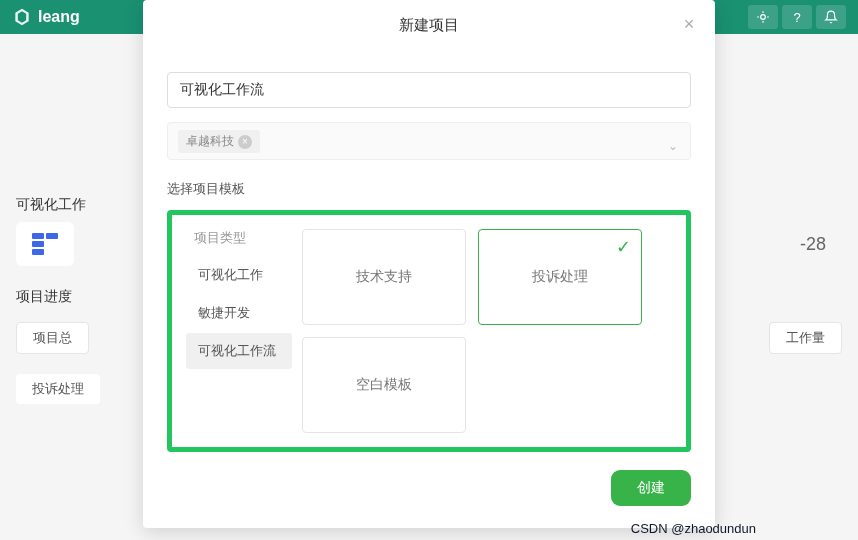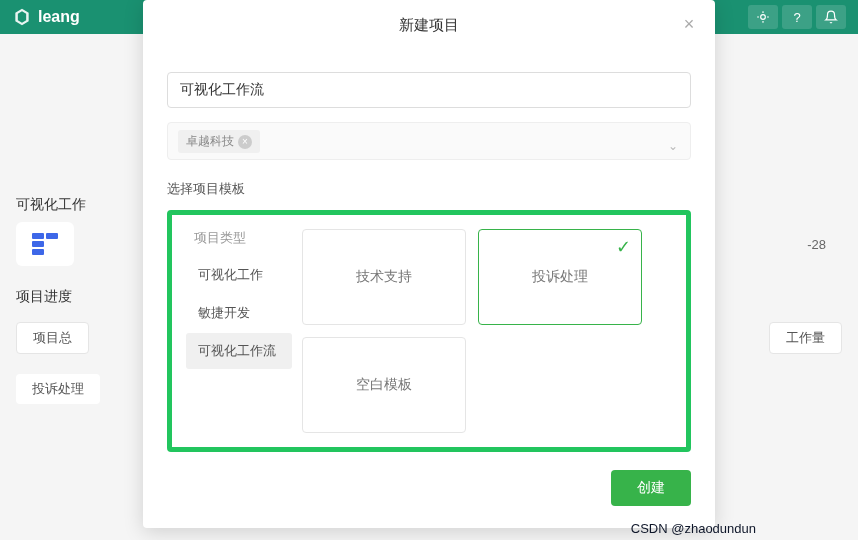--- a/index.html
+++ b/index.html
@@ -10,21 +10,21 @@
     .bg-logo { display: flex; align-items: center; gap: 6px; color: white; font-size: 16px; font-weight: 700; }
     .bg-logo-icon { width: 20px; height: 20px; }
     .bg-header-right { display: flex; gap: 4px; align-items: center; }
     .bg-hbtn { width: 30px; height: 24px; border-radius: 3px; background: rgba(255,255,255,0.15); color: white; display: flex; align-items: center; justify-content: center; font-size: 13px; }
     
     .bg-body { padding: 0; }
     .bg-section-title { padding: 12px 16px 8px; font-size: 14px; color: #333; font-weight: 500; }
     .bg-card1 { background: white; border-radius: 6px; padding: 12px; width: 58px; height: 44px; display:flex; align-items:center; justify-content:center; }
     .bg-icon-card { width: 30px; height: 26px; }
     .bg-pill { background: white; border: 1px solid #e5e5e5; border-radius: 4px; padding: 6px 16px; font-size: 13px; color: #555; display:inline-block; }
-    .bg-date { color: #666; font-size: 13px; margin-left: auto; padding-right: 16px; }
+    .bg-date { color: #666; font-size: 18px; margin-left: auto; padding-right: 16px; }
     .bg-row2 { display: flex; align-items: center; padding: 0 16px 10px; }
     
     
     .overlay { position: absolute; inset: 0; background: rgba(0,0,0,0); display: flex; justify-content: center; }
     .modal { position: absolute; top: 0; left: 50%; transform: translateX(-50%); width: 572px; background: white; border-radius: 4px; box-shadow: 0 4px 20px rgba(0,0,0,0.15); }
     .modal-header { position: relative; text-align: center; padding: 16px 0 12px; border-bottom: 1px solid transparent; }
     .modal-title { font-size: 15px; color: #333; font-weight: 500; }
     .modal-close { position: absolute; right: 16px; top: 14px; width: 20px; height: 20px; cursor: pointer; color: #aaa; font-size: 18px; display:flex; align-items:center; justify-content:center; }
     .modal-body { padding: 24px 24px 8px; }
     
@@ -42,21 +42,21 @@
     .type-title { font-size: 13px; color: #999; margin-bottom: 10px; padding-left: 8px; }
     .type-item { padding: 9px 12px; font-size: 13px; color: #555; border-radius: 3px; cursor: pointer; margin-bottom: 2px; }
     .type-item.active { background: #f0f0f0; }
     
     .tpl-grid { flex: 1; display: flex; flex-wrap: wrap; gap: 12px; align-content: flex-start; }
     .tpl-card { width: 164px; height: 96px; border: 1px solid #e5e5e5; border-radius: 4px; display: flex; align-items: center; justify-content: center; font-size: 14px; color: #777; position: relative; cursor: pointer; }
     .tpl-card.selected { border-color: #37b34a; }
     .check-icon { position: absolute; top: 6px; right: 10px; color: #37b34a; font-size: 18px; }
     
     .modal-footer { padding: 10px 24px 22px; display: flex; justify-content: flex-end; }
-    .create-btn { background: #37b34a; color: white; border: none; border-radius: 4px; padding: 9px 26px; font-size: 14px; cursor: pointer; }
+    .create-btn { background: #37b34a; color: white; border: none; border-radius: 9px; padding: 9px 26px; font-size: 14px; cursor: pointer; }
     
     .watermark { position: absolute; bottom: 4px; right: 102px; font-size: 13px; color: #0f172a; }
     
     
     .bg-spacer1 { height: 150px; }
   </style>
 </head>
 <body>
 
 <div class="bg-header">

